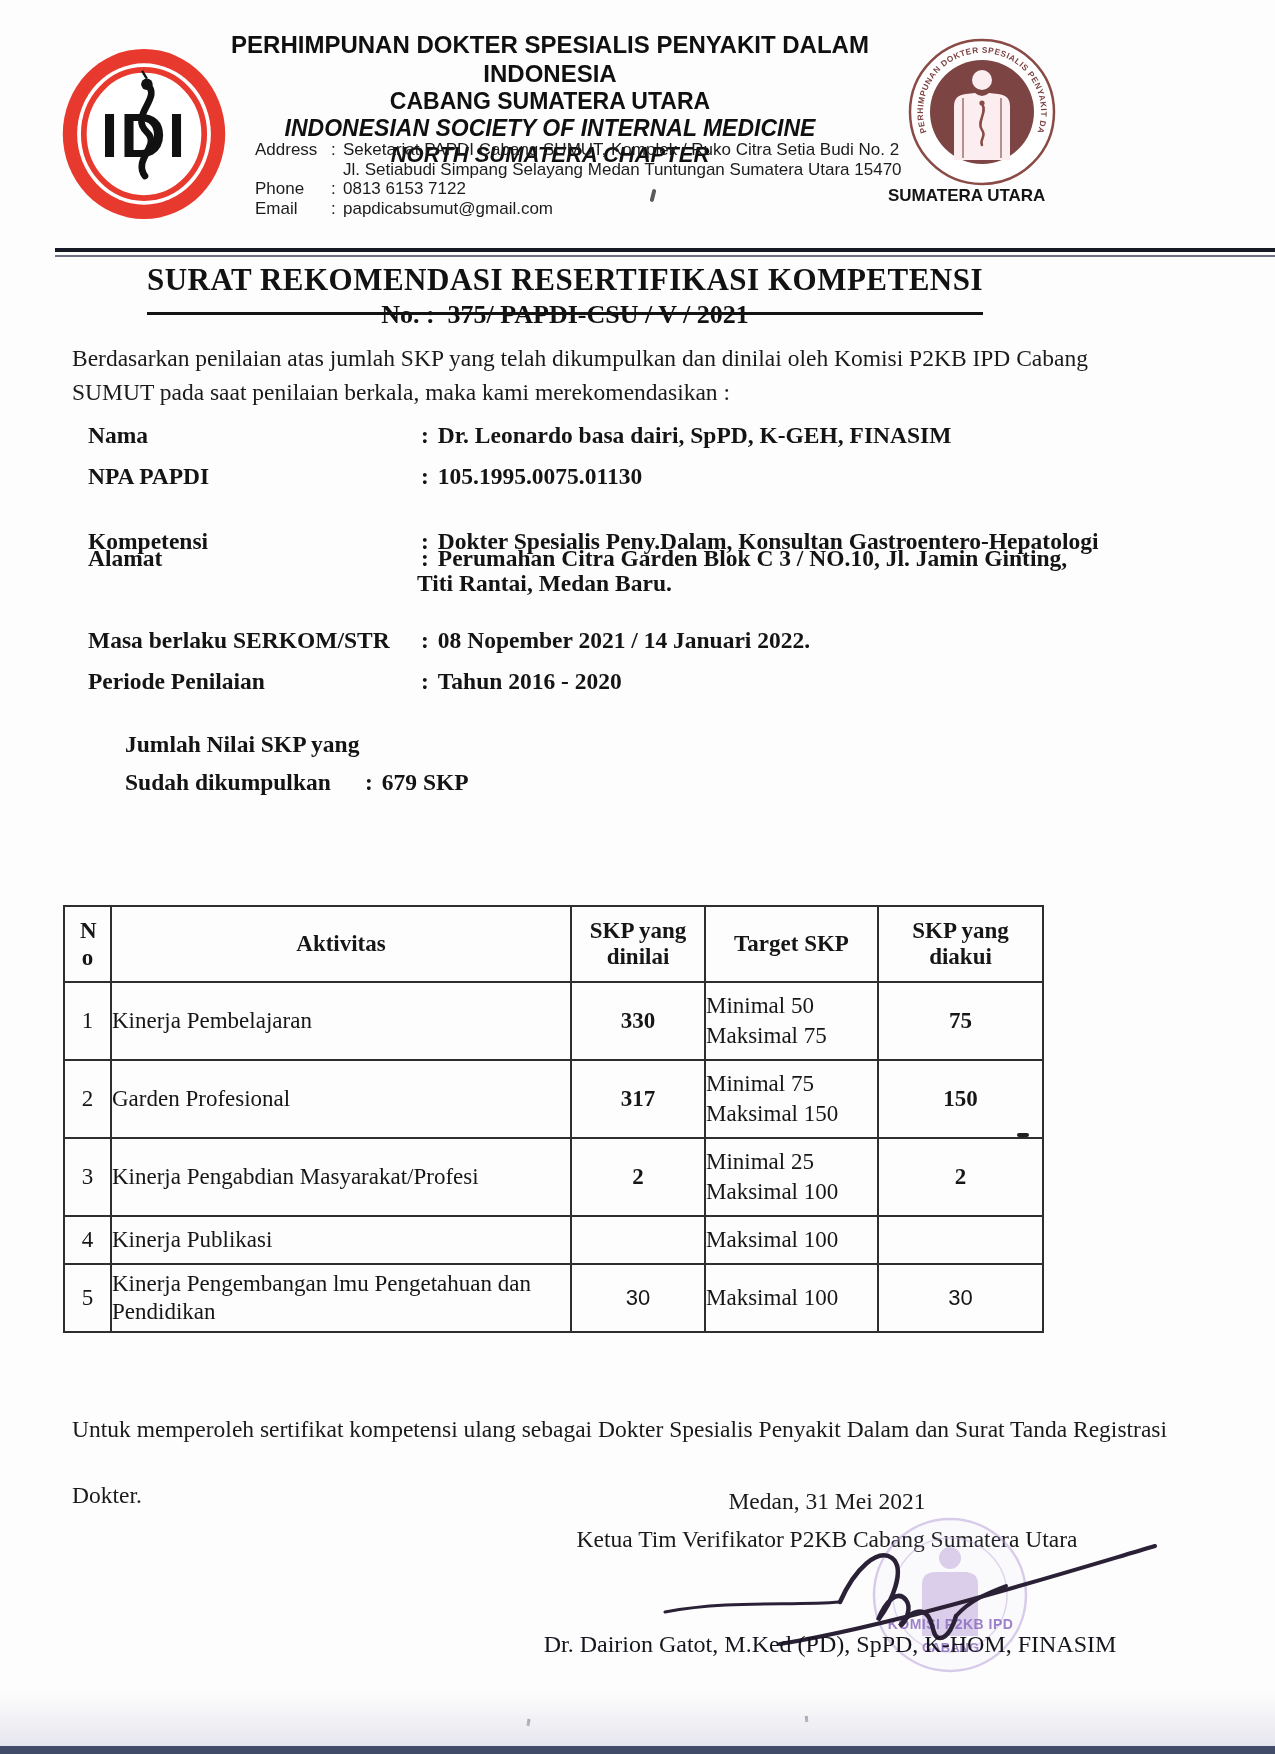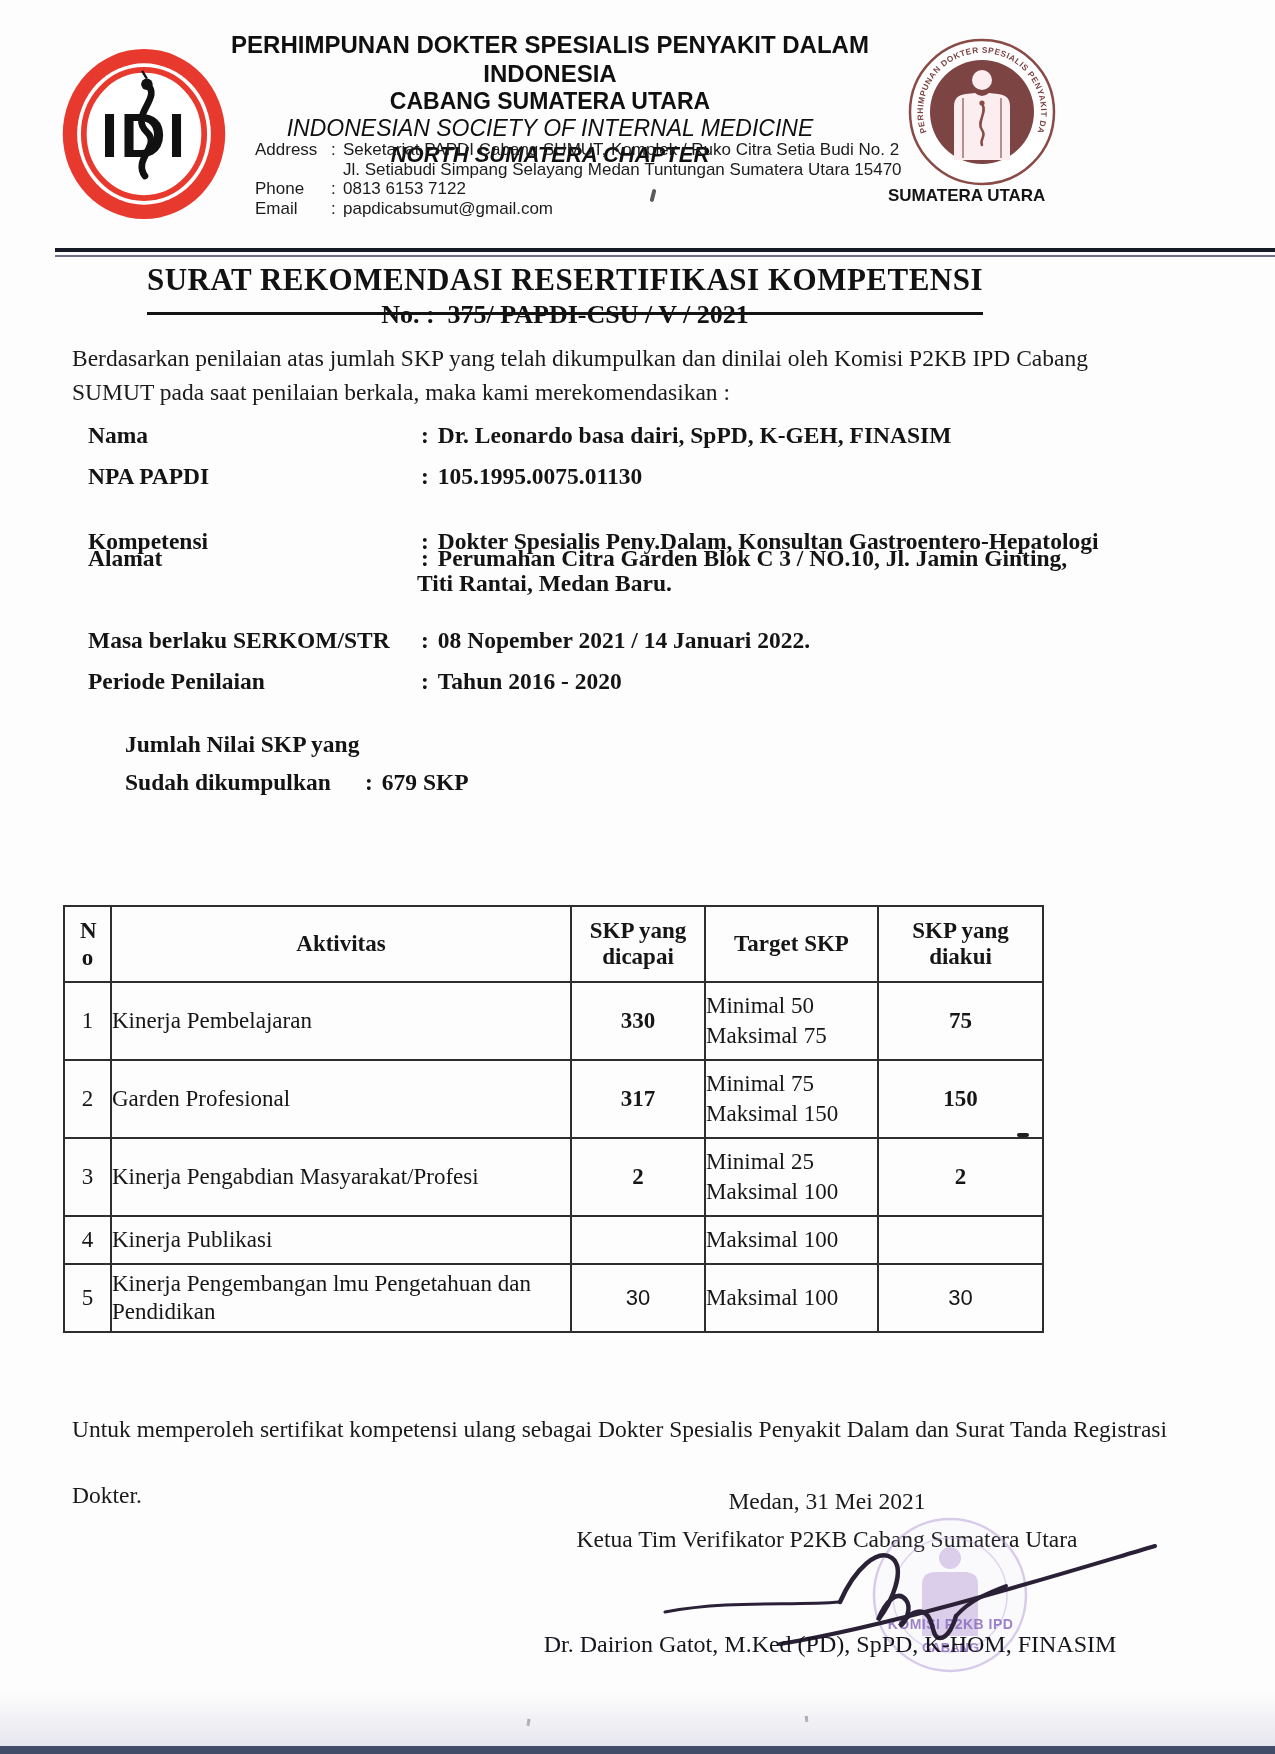--- a/index.html
+++ b/index.html
@@ -8,21 +8,21 @@
     background:#fdfdfd; overflow:hidden;
     font-family:"Liberation Serif", serif; color:#171717;
   }
   .abs { position:absolute; }
 
   
   .org-block { left:190px; top:30px; width:720px; text-align:center;
     font-family:"Liberation Sans", sans-serif; color:#101010; }
   .org-l1 { font-size:24px; font-weight:bold; line-height:29px; }
   .org-l2 { font-size:23px; font-weight:bold; line-height:27px; }
-  .org-l3 { font-size:23px; font-weight:normal; font-style:italic; line-height:27px; }
+  .org-l3 { font-size:23px; font-weight:bold; font-style:italic; line-height:27px; }
   .org-l4 { font-size:22px; font-weight:bold; font-style:italic; line-height:26px; }
   .contact { left:255px; top:140px; width:640px;
     font-family:"Liberation Sans", sans-serif; font-size:17px; color:#1c1c1c;
     display:grid; grid-template-columns:76px 12px 1fr; line-height:19.5px; }
   .contact div { white-space:nowrap; }
   .seal-caption { left:888px; top:186px; width:190px; text-align:left;
     font-family:"Liberation Sans", sans-serif; font-size:17px; font-weight:bold; color:#141414; }
 
   .rule-main { left:55px; top:248px; width:1220px; height:4px; background:#141925; }
   .rule-thin { left:55px; top:255px; width:1220px; height:2px; background:#39415a; opacity:.75; }
@@ -181,21 +181,21 @@
         <col style="width:47px">
         <col style="width:460px">
         <col style="width:134px">
         <col style="width:173px">
         <col style="width:165px">
       </colgroup>
     <tbody>
         <tr>
       <th class="th-no"><span>No</span></th>
       <th>Aktivitas</th>
-      <th>SKP yang dicapai</th>
+      <th>SKP yang dinilai</th>
       <th>Target SKP</th>
       <th>SKP yang diakui</th>
     </tr>
     <tr class="row-tall">
       <td class="c-no">1</td>
       <td class="c-akt">Kinerja Pembelajaran</td>
       <td class="c-num">330</td>
       <td class="c-target">
         <div>Minimal 50</div>
         <div>Maksimal 75</div>

